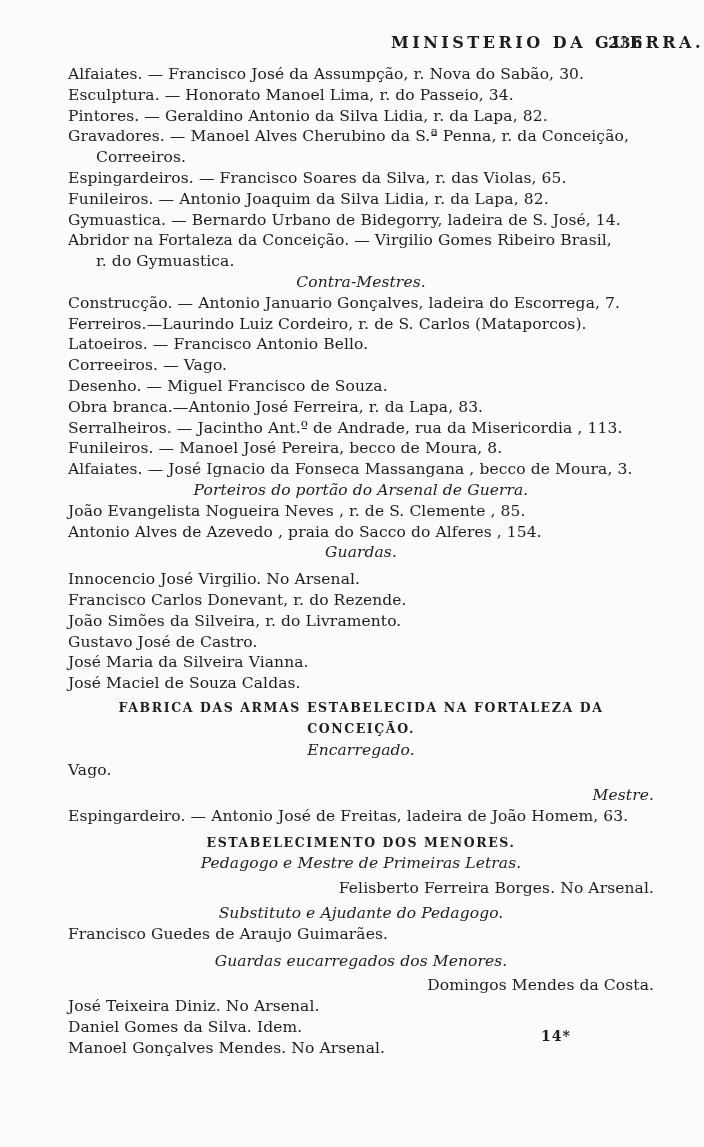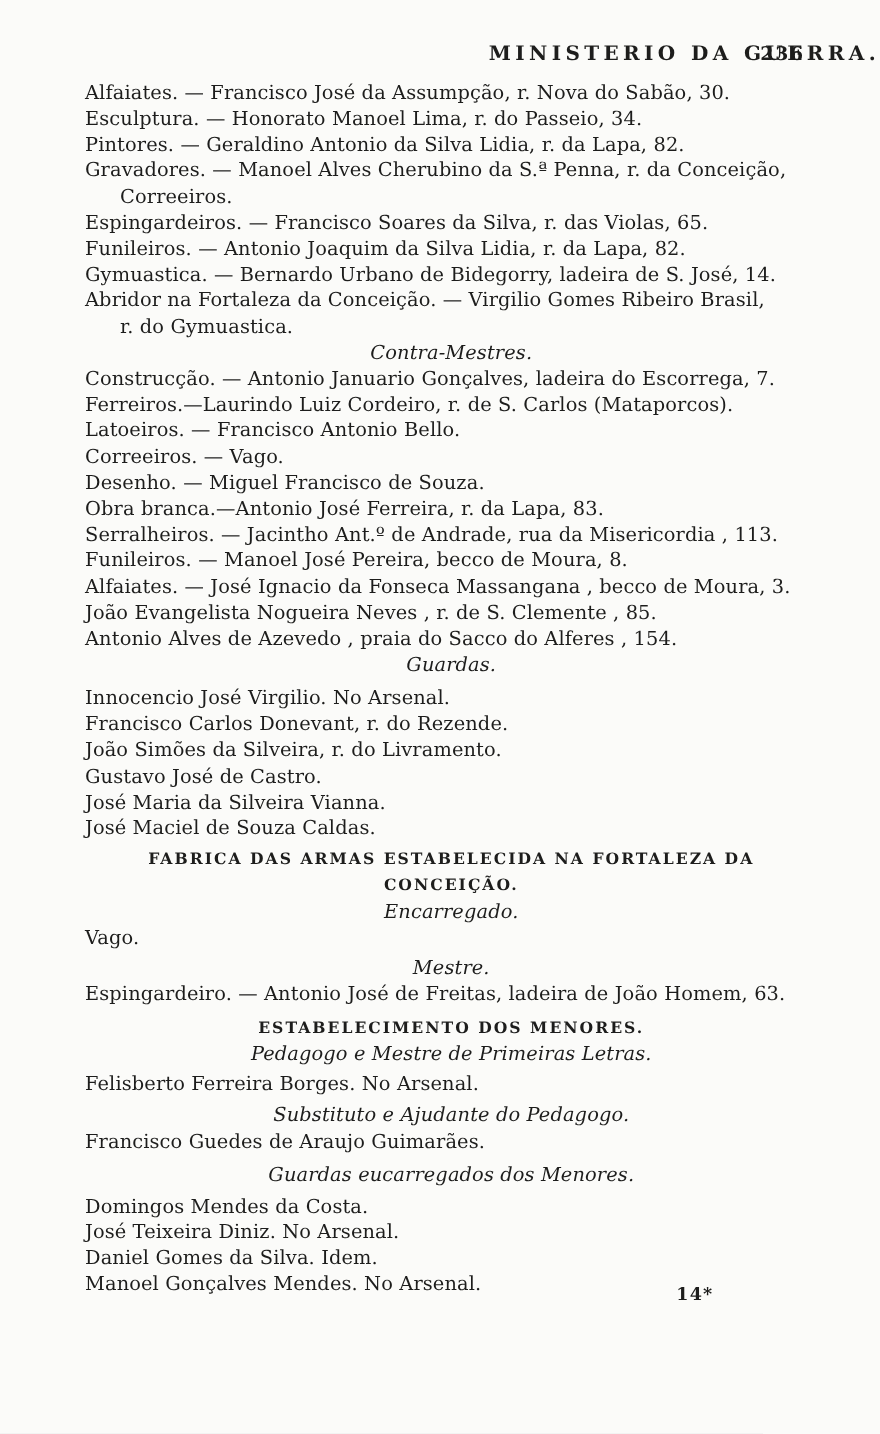--- a/index.html
+++ b/index.html
@@ -23,21 +23,21 @@
     font-size:15.5px;line-height:20.8px;white-space:nowrap;
     letter-spacing:.1px;
   }
   .entry{text-align:left;}
   .entry-indent{padding-left:28px;}
   .subheading{text-align:center;font-style:italic;white-space:normal;}
   .section{
     text-align:center;font-size:12.5px;font-weight:bold;
     letter-spacing:1.6px;white-space:normal;
   }
-  .gap-xs{margin-top:4px;}
+  .gap-xs{margin-top:4px;text-align:right;}
   .gap-sm{margin-top:6px;}
   .gap-md{margin-top:4px;}
   .signature{
     position:absolute;left:541px;top:1028px;
     font-size:14px;font-weight:bold;letter-spacing:1px;
   }
 </style>
 </head>
 <body>
 
@@ -61,20 +61,21 @@
       <div class="line subheading">Contra-Mestres.</div>
       <div class="line entry">Construcção. — Antonio Januario Gonçalves, ladeira do Escorrega, 7.</div>
       <div class="line entry">Ferreiros.—Laurindo Luiz Cordeiro, r. de S. Carlos (Mataporcos).</div>
       <div class="line entry">Latoeiros. — Francisco Antonio Bello.</div>
       <div class="line entry">Correeiros. — Vago.</div>
       <div class="line entry">Desenho. — Miguel Francisco de Souza.</div>
       <div class="line entry">Obra branca.—Antonio José Ferreira, r. da Lapa, 83.</div>
       <div class="line entry">Serralheiros. — Jacintho Ant.º de Andrade, rua da Misericordia , 113.</div>
       <div class="line entry">Funileiros. — Manoel José Pereira, becco de Moura, 8.</div>
       <div class="line entry">Alfaiates. — José Ignacio da Fonseca Massangana , becco de Moura, 3.</div>
+      <div class="line subheading">Porteiros do portão do Arsenal de Guerra.</div>
       <div class="line entry">João Evangelista Nogueira Neves , r. de S. Clemente , 85.</div>
       <div class="line entry">Antonio Alves de Azevedo , praia do Sacco do Alferes , 154.</div>
       <div class="line subheading">Guardas.</div>
       <div class="line entry gap-sm">Innocencio José Virgilio.  No Arsenal.</div>
       <div class="line entry">Francisco Carlos Donevant, r. do Rezende.</div>
       <div class="line entry">João Simões da Silveira, r. do Livramento.</div>
       <div class="line entry">Gustavo José de Castro.</div>
       <div class="line entry">José Maria da Silveira Vianna.</div>
       <div class="line entry">José Maciel de Souza Caldas.</div>
       <div class="line section gap-md">FABRICA DAS ARMAS ESTABELECIDA NA FORTALEZA DA CONCEIÇÃO.</div>

